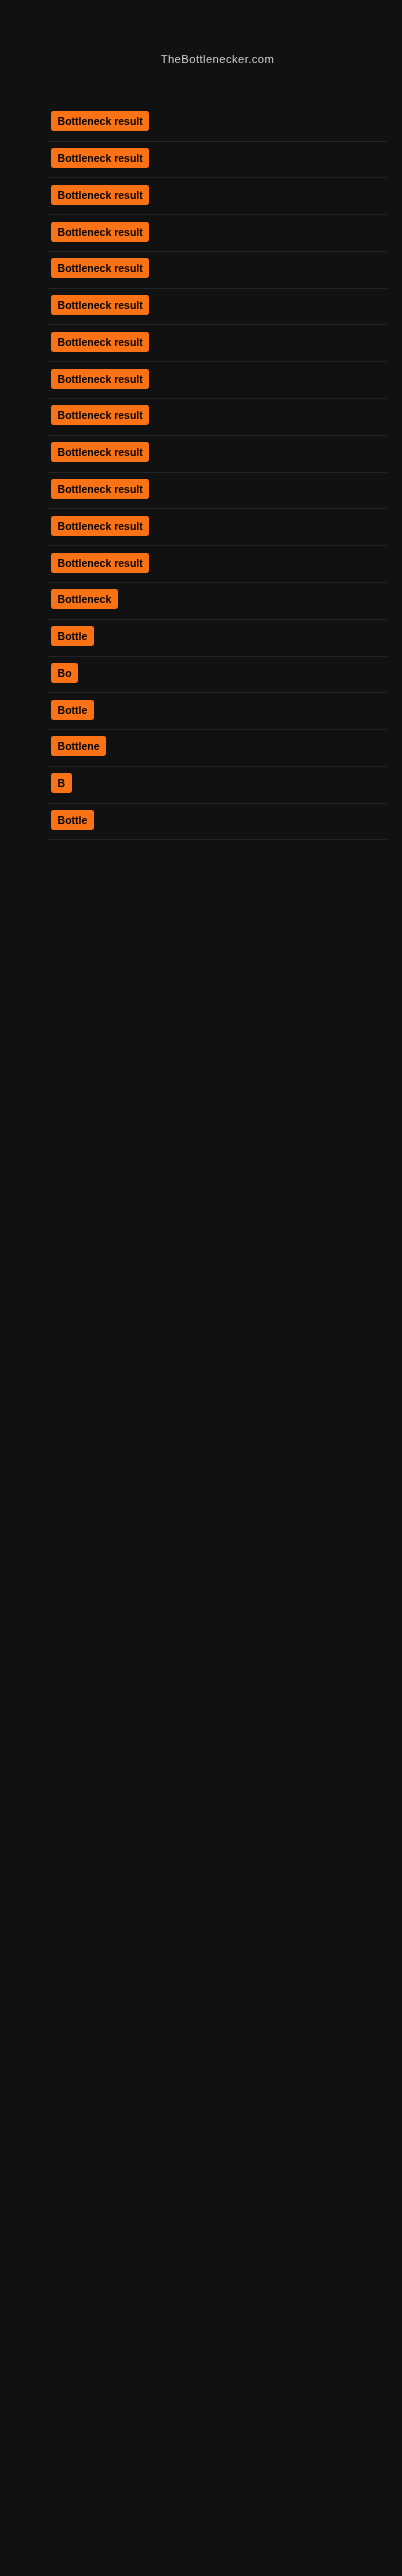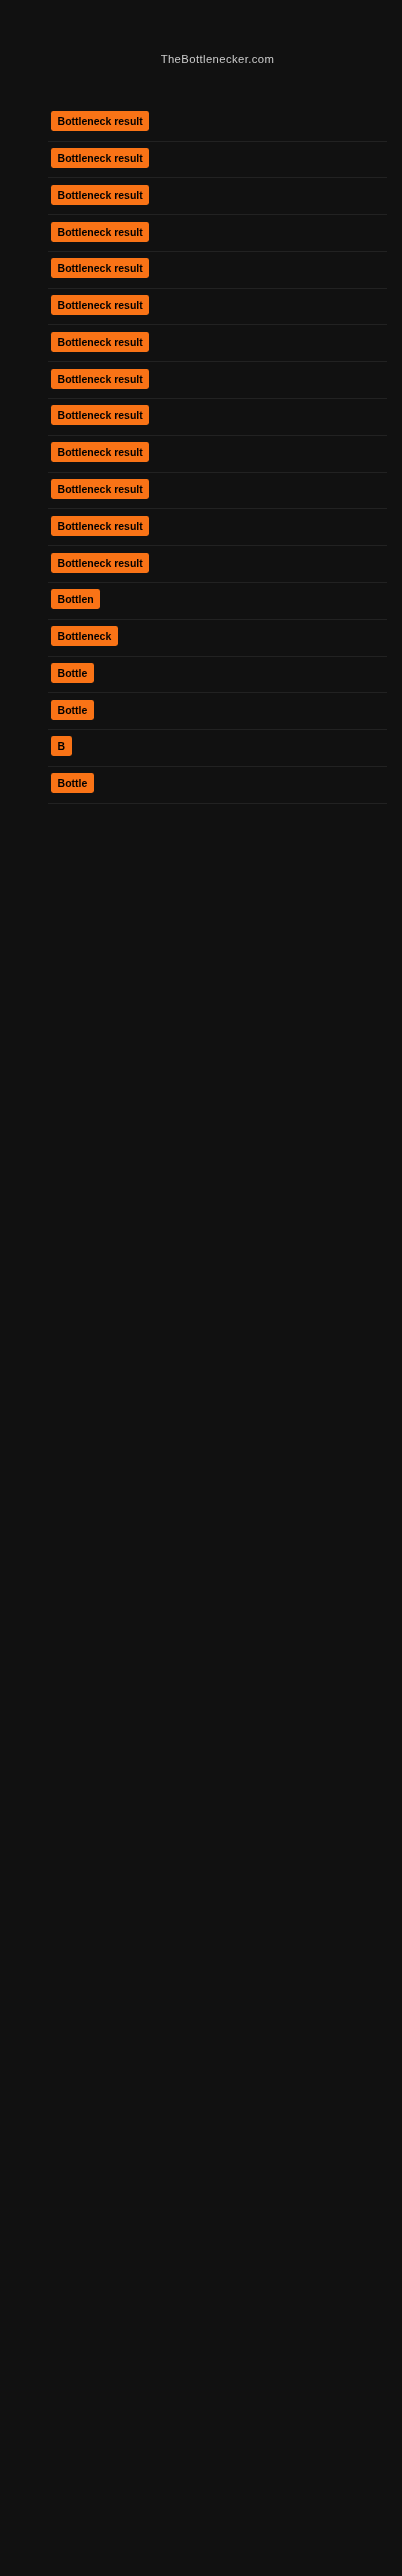--- a/index.html
+++ b/index.html
@@ -55,20 +55,21 @@
     <div class="row"><span class="bottleneck-badge">Bottleneck result</span></div>
     <div class="row"><span class="bottleneck-badge">Bottleneck result</span></div>
     <div class="row"><span class="bottleneck-badge">Bottleneck result</span></div>
     <div class="row"><span class="bottleneck-badge">Bottleneck result</span></div>
     <div class="row"><span class="bottleneck-badge">Bottleneck result</span></div>
     <div class="row"><span class="bottleneck-badge">Bottleneck result</span></div>
     <div class="row"><span class="bottleneck-badge">Bottleneck result</span></div>
     <div class="row"><span class="bottleneck-badge">Bottleneck result</span></div>
     <div class="row"><span class="bottleneck-badge">Bottleneck result</span></div>
     <div class="row"><span class="bottleneck-badge">Bottleneck result</span></div>
-    <div class="row"><span class="bottleneck-badge">Bottlen</span></div>
     <div class="row"><span class="bottleneck-badge">Bottleneck</span></div>
     <div class="row"><span class="bottleneck-badge">Bottle</span></div>
+    <div class="row"><span class="bottleneck-badge">Bo</span></div>
     <div class="row"><span class="bottleneck-badge">Bottle</span></div>
+    <div class="row"><span class="bottleneck-badge">Bottlene</span></div>
     <div class="row"><span class="bottleneck-badge">B</span></div>
     <div class="row"><span class="bottleneck-badge">Bottle</span></div>
   </div>
 
 
 </body></html>

